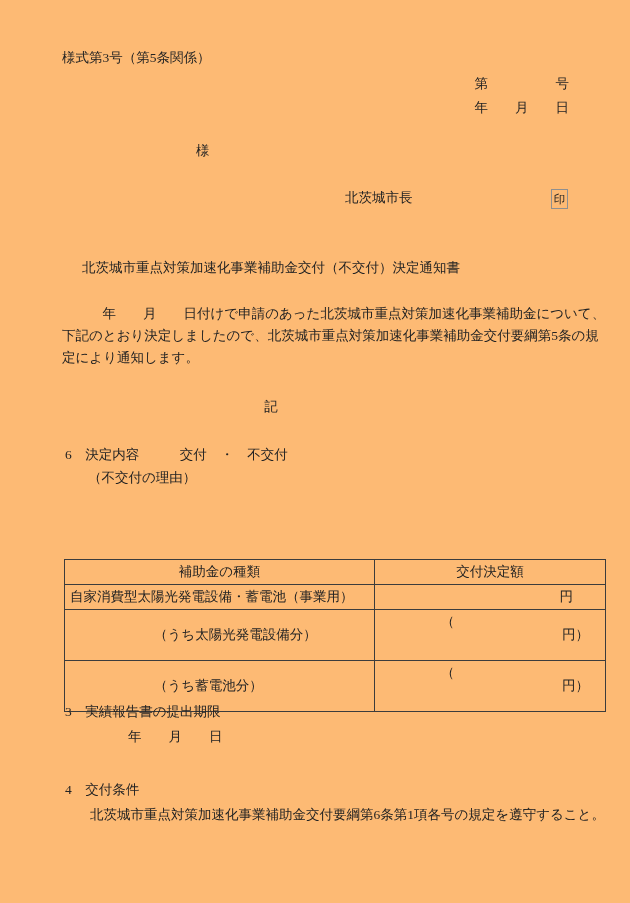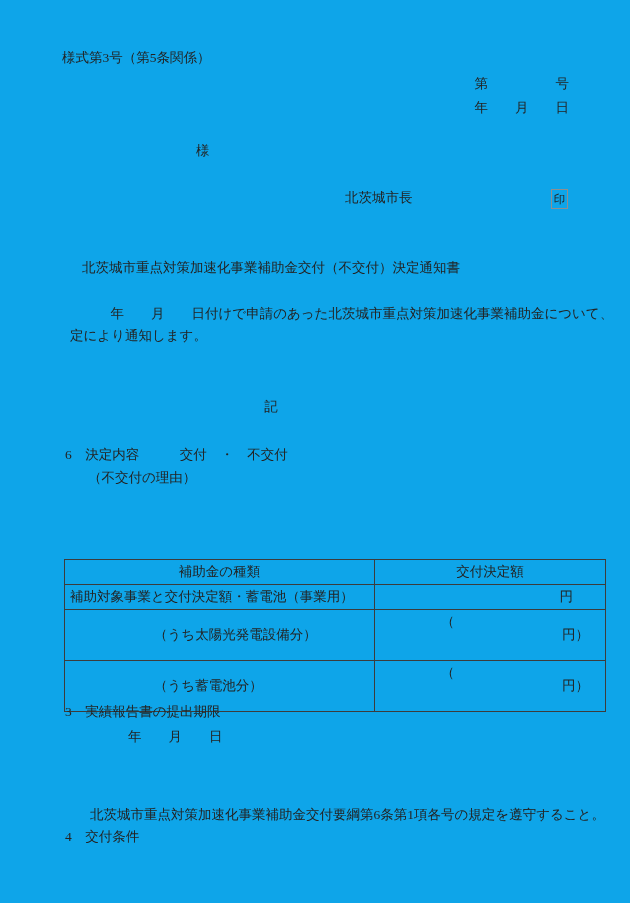--- a/index.html
+++ b/index.html
@@ -4,21 +4,21 @@
 <style>
   html, body {
     margin: 0;
     padding: 0;
     background: #fdfdfd;
   }
   .page {
     position: relative;
     width: 630px;
     height: 903px;
-    background: #0ea5e9;
+    background: #fdba74;
     overflow: hidden;
     font-family: "Liberation Serif", "DejaVu Serif", serif;
     font-size: 13.5px;
     color: #232323;
   }
   .abs {
     position: absolute;
     line-height: 20px;
     white-space: pre;
   }
@@ -26,21 +26,21 @@
     right: 61px;
   }
   .center-line {
     left: 0;
     width: 542px;
     text-align: center;
   }
   .body-paragraph {
     position: absolute;
     top: 303px;
-    left: 70px;
+    left: 62px;
     width: 545px;
   }
   .body-line {
     line-height: 22px;
     white-space: pre;
   }
   .seal-box {
     position: absolute;
     top: 189px;
     left: 551px;
@@ -111,20 +111,21 @@
   <div class="abs" style="top:141px; left:196px;">様</div>
 
   <div class="abs" style="top:188px; left:345px;">北茨城市長</div>
 
   <div class="seal-box">印</div>
 
   <div class="abs center-line" style="top:258px;">北茨城市重点対策加速化事業補助金交付（不交付）決定通知書</div>
 
   <div class="body-paragraph">
     <div class="body-line">　　　年　　月　　日付けで申請のあった北茨城市重点対策加速化事業補助金について、</div>
+    <div class="body-line">下記のとおり決定しましたので、北茨城市重点対策加速化事業補助金交付要綱第5条の規</div>
     <div class="body-line">定により通知します。</div>
   </div>
 
   <div class="abs center-line" style="top:397px;">記</div>
 
   <div class="abs" style="top:445px; left:65px;">6　決定内容　　　交付　・　不交付</div>
 
   <div class="abs" style="top:468px; left:88px;">（不交付の理由）</div>
 
 
@@ -132,21 +133,21 @@
     <colgroup>
       <col style="width:310px">
       <col style="width:231px">
     </colgroup>
     <tbody>
       <tr>
         <th>補助金の種類</th>
         <th>交付決定額</th>
       </tr>
       <tr>
-        <td class="type-cell">補助対象事業と交付決定額・蓄電池（事業用）</td>
+        <td class="type-cell">自家消費型太陽光発電設備・蓄電池（事業用）</td>
         <td class="amount-cell pad-lg">円</td>
       </tr>
       <tr>
         <td class="type-cell indent">（うち太陽光発電設備分）</td>
         <td class="amount-cell pad-sm">
           <span class="open-paren">（</span><span>円）</span>
         </td>
       </tr>
       <tr>
         <td class="type-cell indent">（うち蓄電池分）</td>
@@ -154,17 +155,17 @@
           <span class="open-paren">（</span><span>円）</span>
         </td>
       </tr>
     </tbody>
   </table>
 
   <div class="abs" style="top:702px; left:65px;">3　実績報告書の提出期限</div>
 
   <div class="abs" style="top:727px; left:128px;">年　　月　　日</div>
 
-  <div class="abs" style="top:780px; left:65px;margin-top:47px;">4　交付条件</div>
+  <div class="abs" style="top:780px; left:65px;">4　交付条件</div>
 
   <div class="abs" style="top:805px; left:90px;">北茨城市重点対策加速化事業補助金交付要綱第6条第1項各号の規定を遵守すること。</div>
 
 </div>
 
 </body></html>

